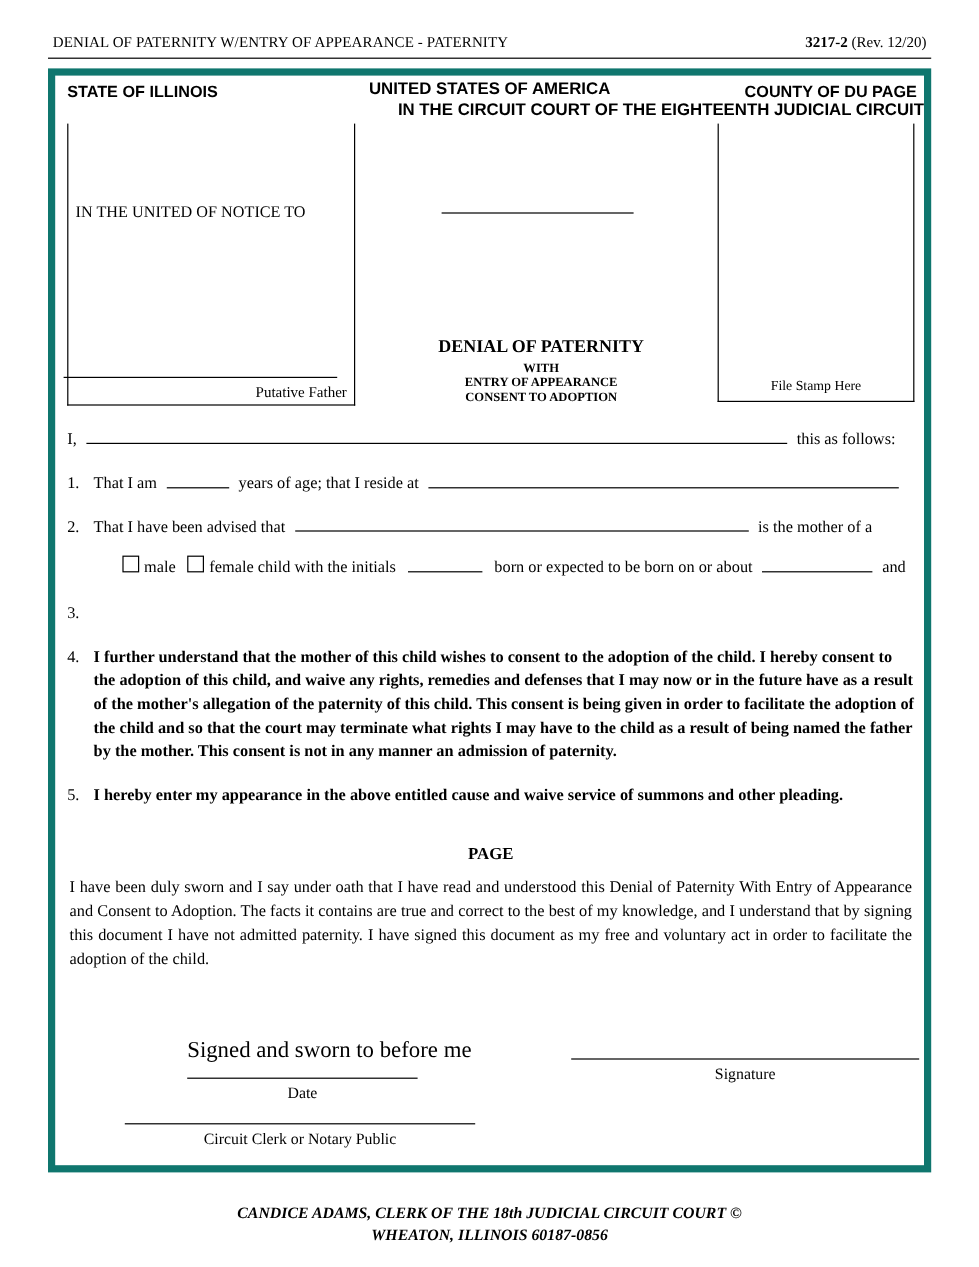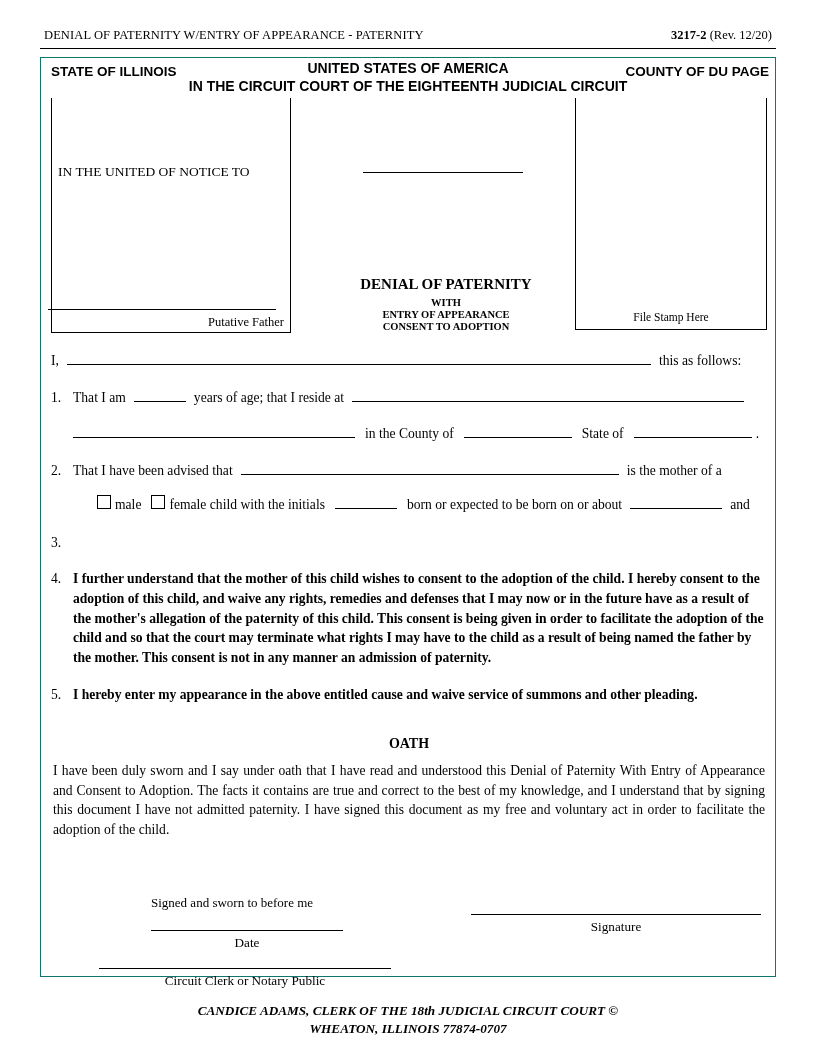--- a/index.html
+++ b/index.html
@@ -31,21 +31,21 @@
   }
   .doc-header .left { letter-spacing: 0.1px; }
   .doc-header .right { font-size: 12.5px; }
   .hr-main {
     border: 0;
     border-top: 1px solid #000;
     margin: 0 0 8px 0;
   }
   
   .form-box {
-    border: 1px solid #0f766e;
+    border: 6px solid #0f766e;
     position: relative;
     height: 920px;
     box-sizing: border-box;
   }
   
   .banner {
     position: relative;
     height: 40px;
   }
   .banner .state {
@@ -70,21 +70,21 @@
     top: 2px;
     text-align: center;
     font-weight: bold;
     font-size: 14px;
     font-family: "Liberation Sans", sans-serif;
   }
   .banner .circuit {
     position: absolute;
     left: 0; right: 0;
     top: 20px;
-    text-align: center;
+    text-align: right;
     font-weight: bold;
     font-size: 14px;
     font-family: "Liberation Sans", sans-serif;
   }
   
   .caption {
     position: relative;
     height: 250px;
   }
   .party-box {
@@ -165,21 +165,21 @@
     top: 223px;
     width: 250px;
     text-align: center;
     font-weight: bold;
     font-size: 10.5px;
   }
   .stamp-box {
     position: absolute;
     right: 8px;
     top: 0;
-    width: 192px;
+    width: 164px;
     height: 232px;
     border: 1px solid #000;
     border-top: none;
     box-sizing: border-box;
   }
   .stamp-box .stamp-label {
     position: absolute;
     left: 0; right: 0;
     bottom: 6px;
     text-align: center;
@@ -238,21 +238,21 @@
   
   .sig-area {
     position: relative;
     height: 150px;
     margin-top: 54px;
   }
   .sworn {
     position: absolute;
     left: 100px;
     top: 0;
-    font-size: 13px;
+    font-size: 19px;
     font-family: Liberation Serif, serif;
   }
   .date-line {
     position: absolute;
     left: 100px;
     top: 36px;
     width: 192px;
     border-top: 1px solid #000;
   }
   .date-label {
@@ -351,28 +351,20 @@
       </div>
 
       <div class="rowline" style="margin-top:16px;">
         <span class="idx">1.</span>
         <span class="nowrap">That I am</span>
         <span class="fill" style="width:52px; margin:0 8px;"></span>
         <span class="nowrap">years of age; that I reside at</span>
         <span class="fill" style="width:392px; margin-left:8px;"></span>
       </div>
 
-      <div class="rowline" style="margin-top:16px; padding-left:22px;">
-        <span class="fill" style="width:282px; margin-right:10px;"></span>
-        <span class="nowrap">in the County of</span>
-        <span class="fill" style="width:108px; margin:0 10px;"></span>
-        <span class="nowrap">State of</span>
-        <span class="fill" style="width:118px; margin:0 4px 0 10px;"></span>
-        <span>.</span>
-      </div>
 
       <div class="rowline" style="margin-top:16px;">
         <span class="idx">2.</span>
         <span class="nowrap">That I have been advised that</span>
         <span class="fill" style="width:378px; margin:0 8px;"></span>
         <span class="nowrap">is the mother of a</span>
       </div>
 
       <div class="rowline" style="margin-top:13px; padding-left:46px;">
         <span class="checkbox"></span>
@@ -393,34 +385,34 @@
       <div class="para" style="margin-top:17px;">
         <span class="idx">4.</span>
         <span class="txt">I further understand that the mother of this child wishes to consent to the adoption of the child. I hereby consent to the adoption of this child, and waive any rights, remedies and defenses that I may now or in the future have as a result of the mother's allegation of the paternity of this child. This consent is being given in order to facilitate the adoption of the child and so that the court may terminate what rights I may have to the child as a result of being named the father by the mother. This consent is not in any manner an admission of paternity.</span>
       </div>
 
       <div class="para" style="margin-top:17px;">
         <span class="idx">5.</span>
         <span class="txt">I hereby enter my appearance in the above entitled cause and waive service of summons and other pleading.</span>
       </div>
 
-      <div class="oath-head">OATH</div>
+      <div class="oath-head">PAGE</div>
       <div class="oath-text">I have been duly sworn and I say under oath that I have read and understood this Denial of Paternity With Entry of Appearance and Consent to Adoption. The facts it contains are true and correct to the best of my knowledge, and I understand that by signing this document I have not admitted paternity. I have signed this document as my free and voluntary act in order to facilitate the adoption of the child.</div>
 
       <div class="sig-area">
         <div class="sworn">Signed and sworn to before me</div>
         <div class="date-line"></div>
         <div class="date-label">Date</div>
         <div class="clerk-line"></div>
         <div class="clerk-label">Circuit Clerk or Notary Public</div>
         <div class="signature-line"></div>
         <div class="signature-label">Signature</div>
       </div>
 
     </div>
   </div>
 
   <div class="footer">
     <div>CANDICE ADAMS, CLERK OF THE 18th JUDICIAL CIRCUIT COURT ©</div>
-    <div>WHEATON, ILLINOIS 77874-0707</div>
+    <div>WHEATON, ILLINOIS 60187-0856</div>
   </div>
 
 </div>
 
 </body></html>

